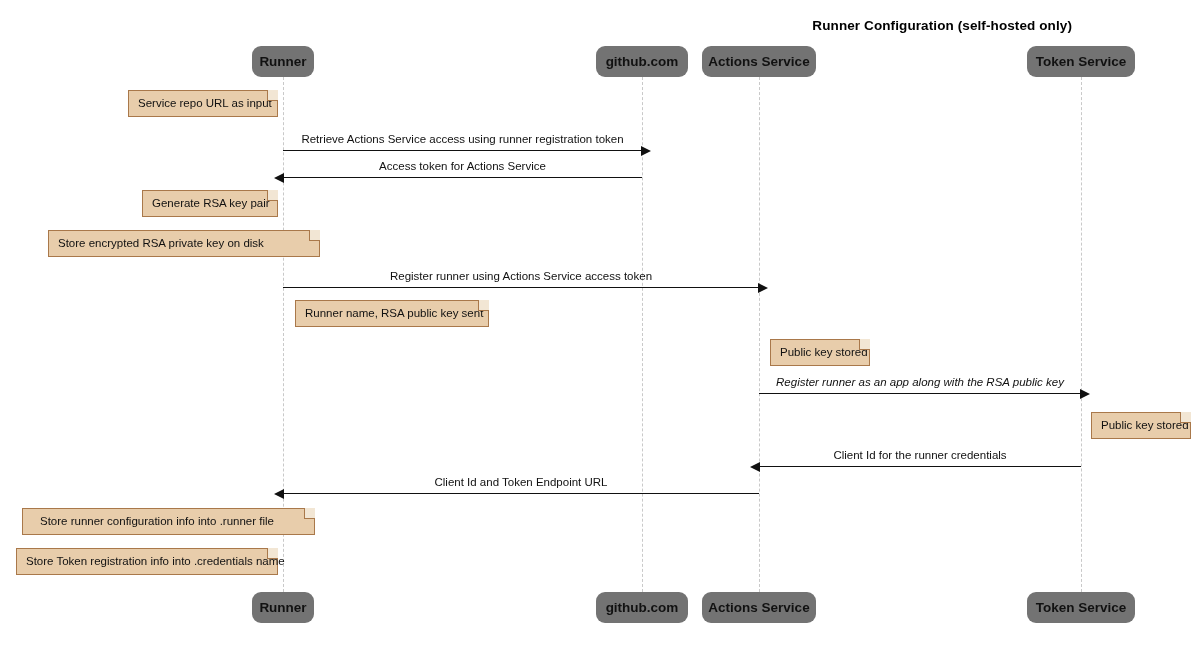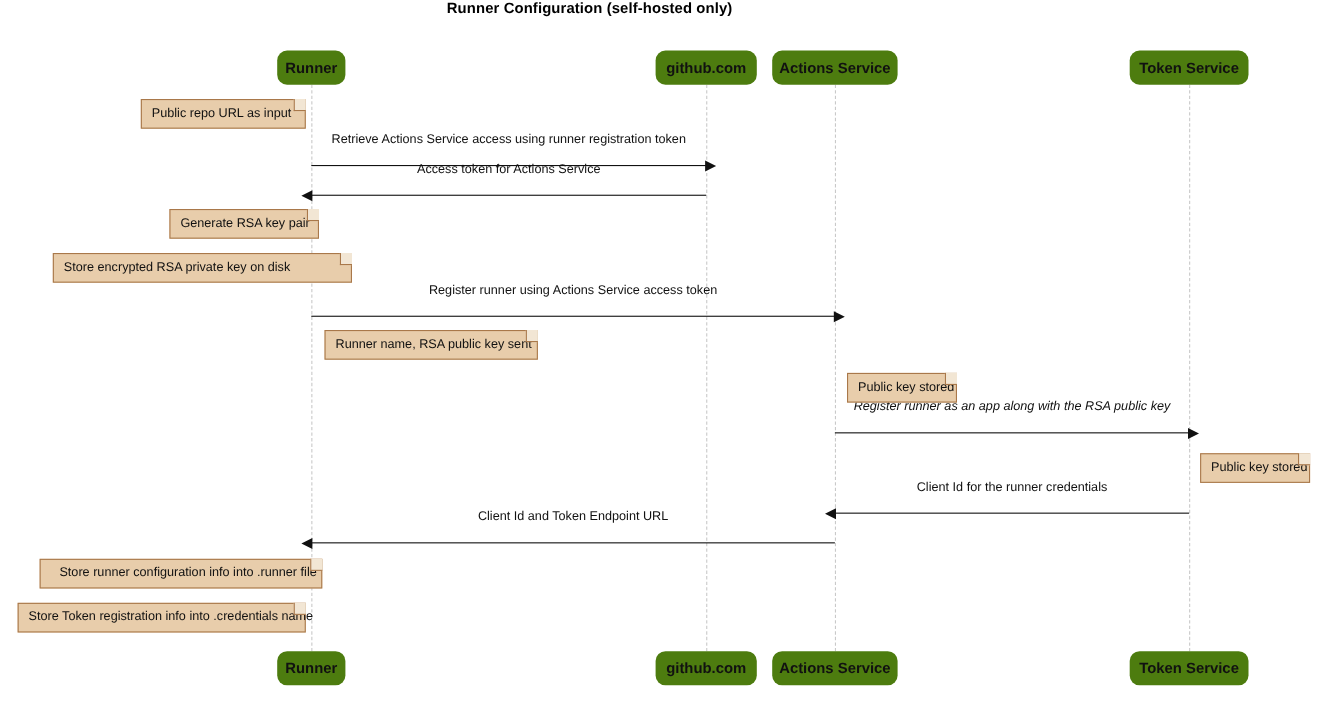--- a/index.html
+++ b/index.html
@@ -17,33 +17,33 @@
   }
   #diagram {
     position: absolute;
     left: 0; top: 0;
     width: 1200px;
     height: 647px;
   }
   .title {
     position: absolute;
     left: 0;
-    top: 0;
+    top: 18px;
     width: 1072px;
-    text-align: center;
+    text-align: right;
     font-size: 13.5px;
     font-weight: bold;
     color: #000000;
     letter-spacing: 0.1px;
   }
   
   .participant {
     position: absolute;
     height: 31px;
-    background: #4d7c0f;
+    background: #737373;
     border-radius: 9px;
     display: flex;
     align-items: center;
     justify-content: center;
     font-size: 13.5px;
     font-weight: bold;
     color: #111111;
     box-sizing: border-box;
     white-space: nowrap;
     z-index: 5;
@@ -72,21 +72,21 @@
   .msg.right .head {
     right: -9px;
     border-left: 10px solid #111111;
   }
   .msg.left .head {
     left: -9px;
     border-right: 10px solid #111111;
   }
   .msg .label {
     position: absolute;
-    bottom: 17px;
+    bottom: 5px;
     width: 100%;
     text-align: center;
     font-size: 11.5px;
     color: #111111;
     white-space: nowrap;
     line-height: 13px;
   }
   
   .note {
     position: absolute;
@@ -142,27 +142,27 @@
       <div class="msg left" style="left: 759px; top: 466px; width: 322px;">
         <span class="head"></span>
         <span class="label">Client Id for the runner credentials</span>
       </div>
       <div class="msg left" style="left: 283px; top: 493px; width: 476px; text-decoration: underline;">
         <span class="head"></span>
         <span class="label">Client Id and Token Endpoint URL</span>
       </div>
     </div>
   <div id="notes-layer">
-      <div class="note" style="left: 128px; top: 90px; width: 150px;"><span class="fold"></span><span>Public repo URL as input</span></div>
-      <div class="note" style="left: 142px; top: 190px; width: 136px; margin-left: 12px;"><span class="fold"></span><span>Generate RSA key pair</span></div>
+      <div class="note" style="left: 128px; top: 90px; width: 150px;"><span class="fold"></span><span>Service repo URL as input</span></div>
+      <div class="note" style="left: 142px; top: 190px; width: 136px;"><span class="fold"></span><span>Generate RSA key pair</span></div>
       <div class="note" style="left: 48px; top: 230px; width: 272px;"><span class="fold"></span><span>Store encrypted RSA private key on disk</span></div>
       <div class="note" style="left: 295px; top: 300px; width: 194px;"><span class="fold"></span><span>Runner name, RSA public key sent</span></div>
       <div class="note" style="left: 770px; top: 339px; width: 100px;"><span class="fold"></span><span>Public key stored</span></div>
       <div class="note" style="left: 1091px; top: 412px; width: 100px;"><span class="fold"></span><span>Public key stored</span></div>
-      <div class="note" style="left: 36px; top: 508px; width: 257px; padding-left: 17px;"><span class="fold"></span><span>Store runner configuration info into .runner file</span></div>
+      <div class="note" style="left: 22px; top: 508px; width: 293px; padding-left: 17px;"><span class="fold"></span><span>Store runner configuration info into .runner file</span></div>
       <div class="note" style="left: 16px; top: 548px; width: 262px;"><span class="fold"></span><span>Store Token registration info into .credentials name</span></div>
     </div>
   <div id="participants-layer">
       <div class="participant" style="left: 252px; top: 46px; width: 62px;">
         <span>Runner</span>
       </div>
       <div class="participant" style="left: 252px; top: 592px; width: 62px;">
         <span>Runner</span>
       </div>
       <div class="participant" style="left: 596px; top: 46px; width: 92px;">

